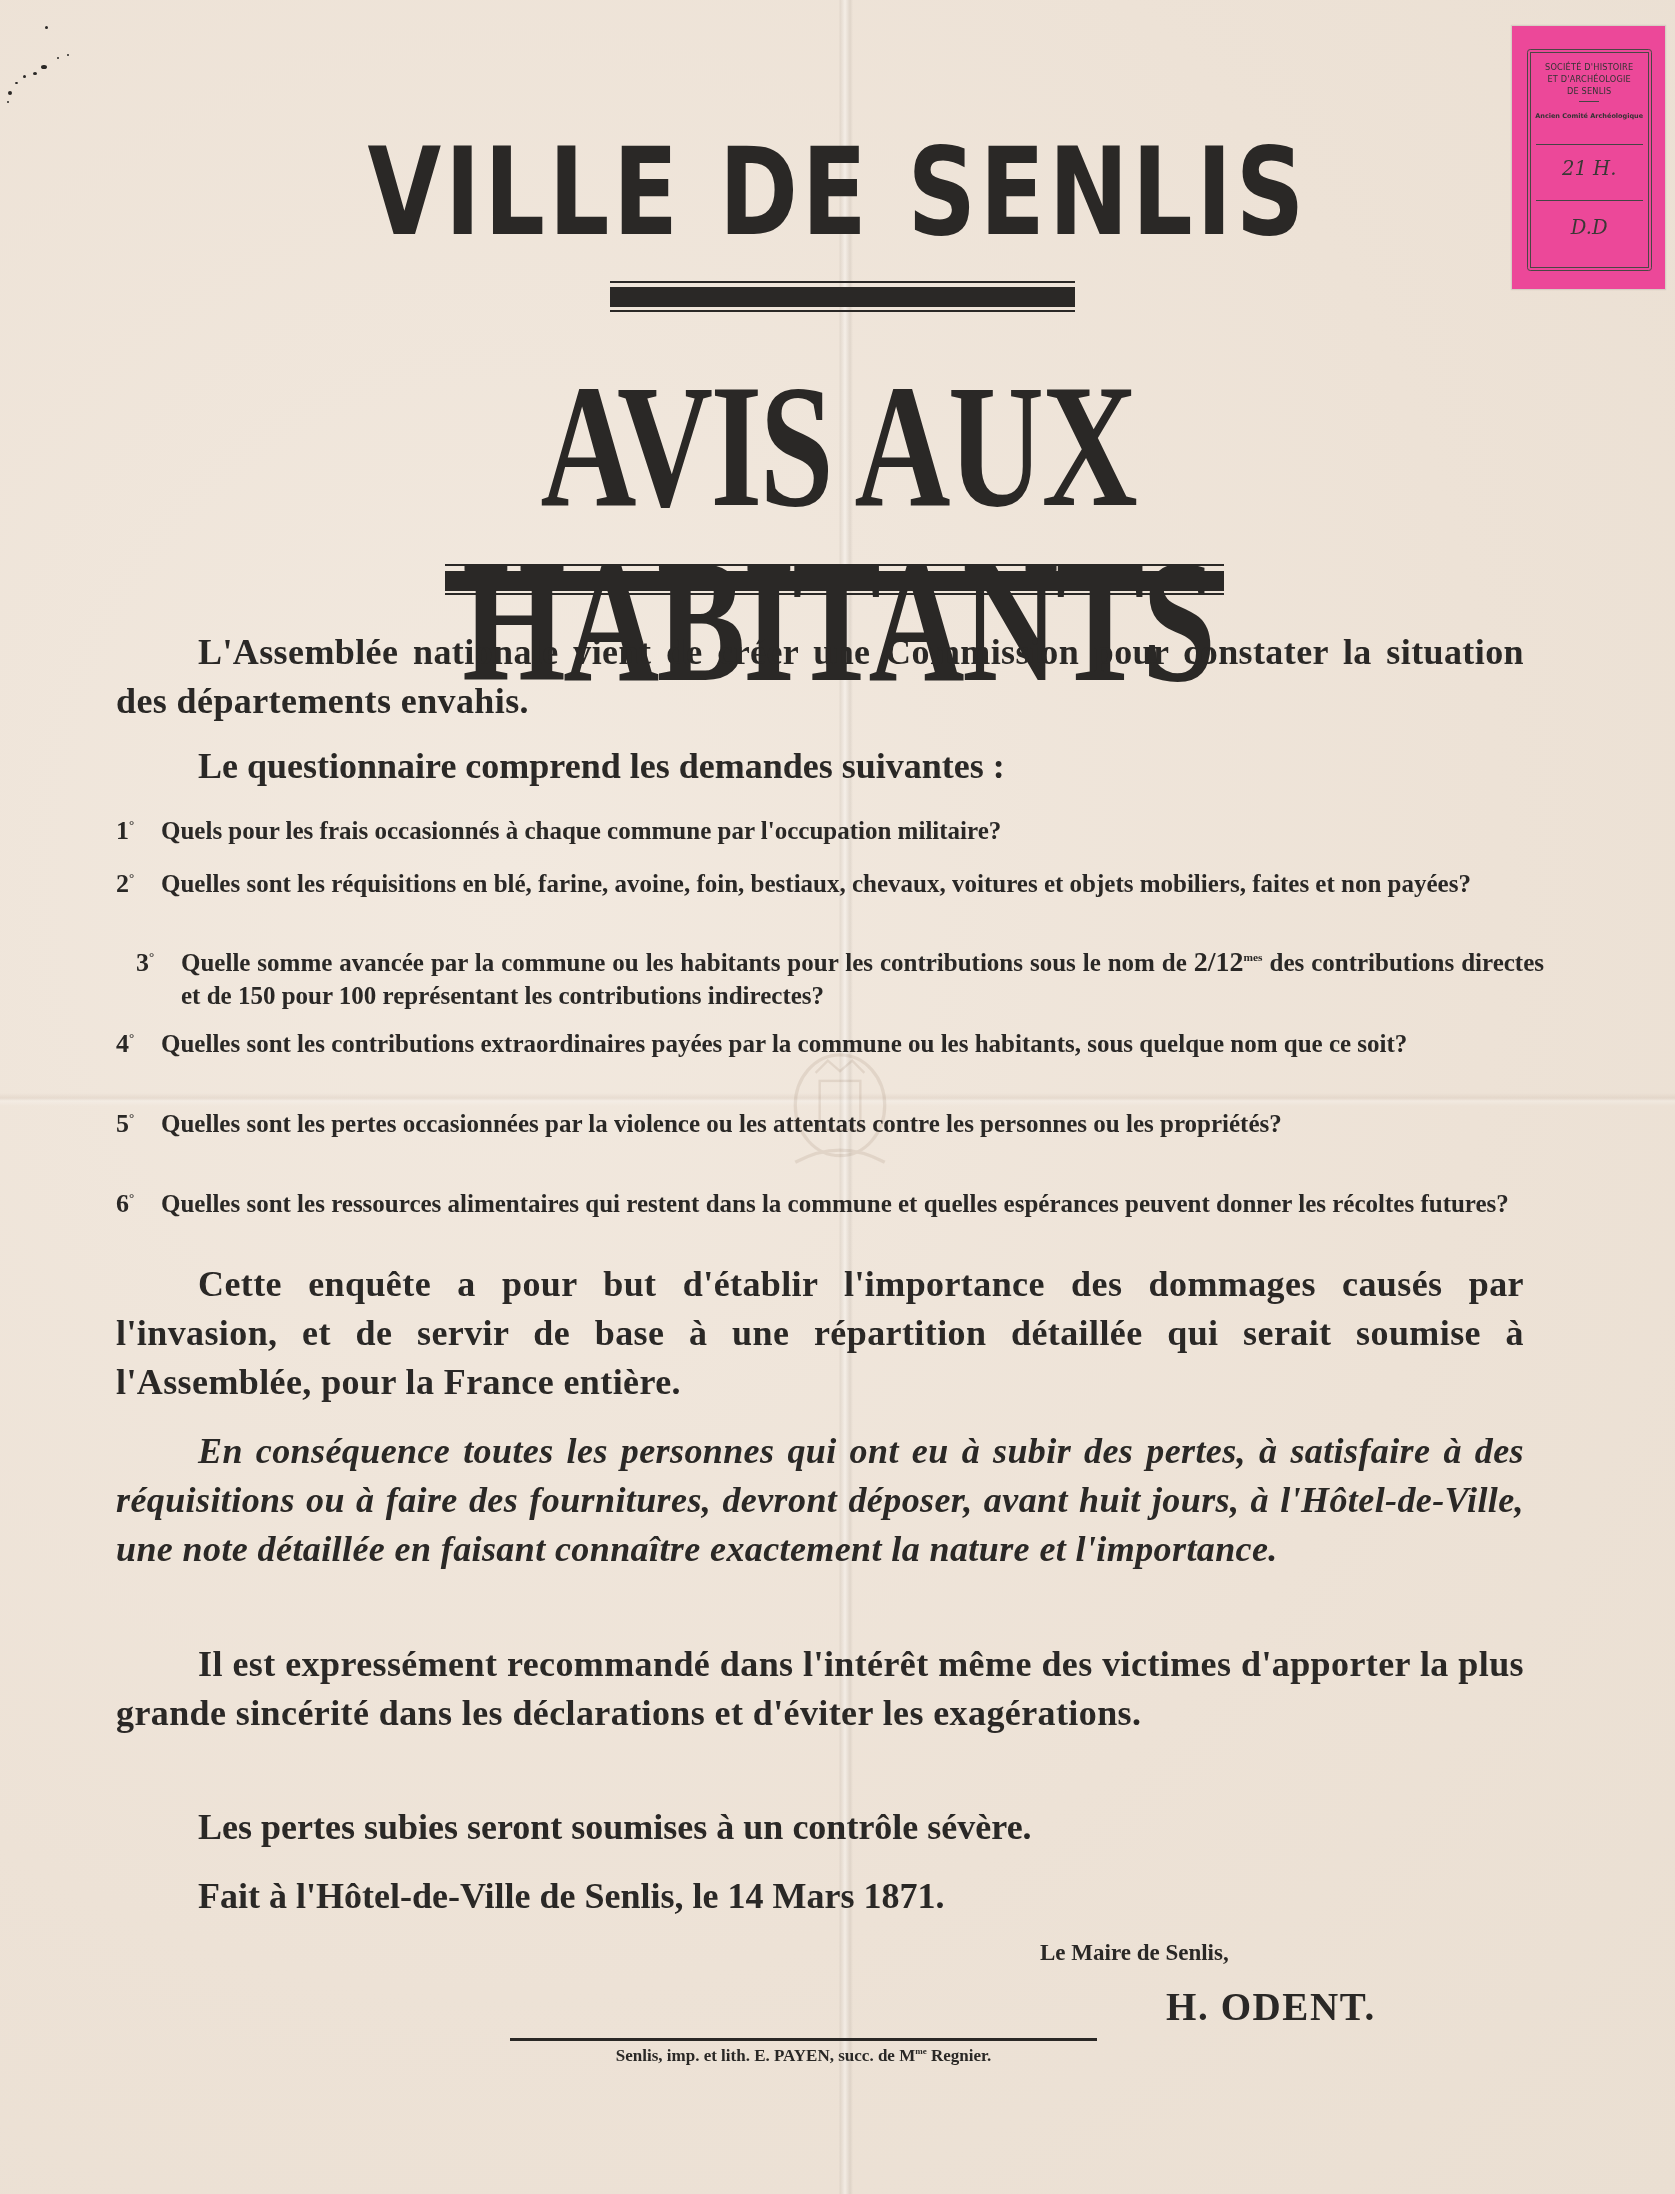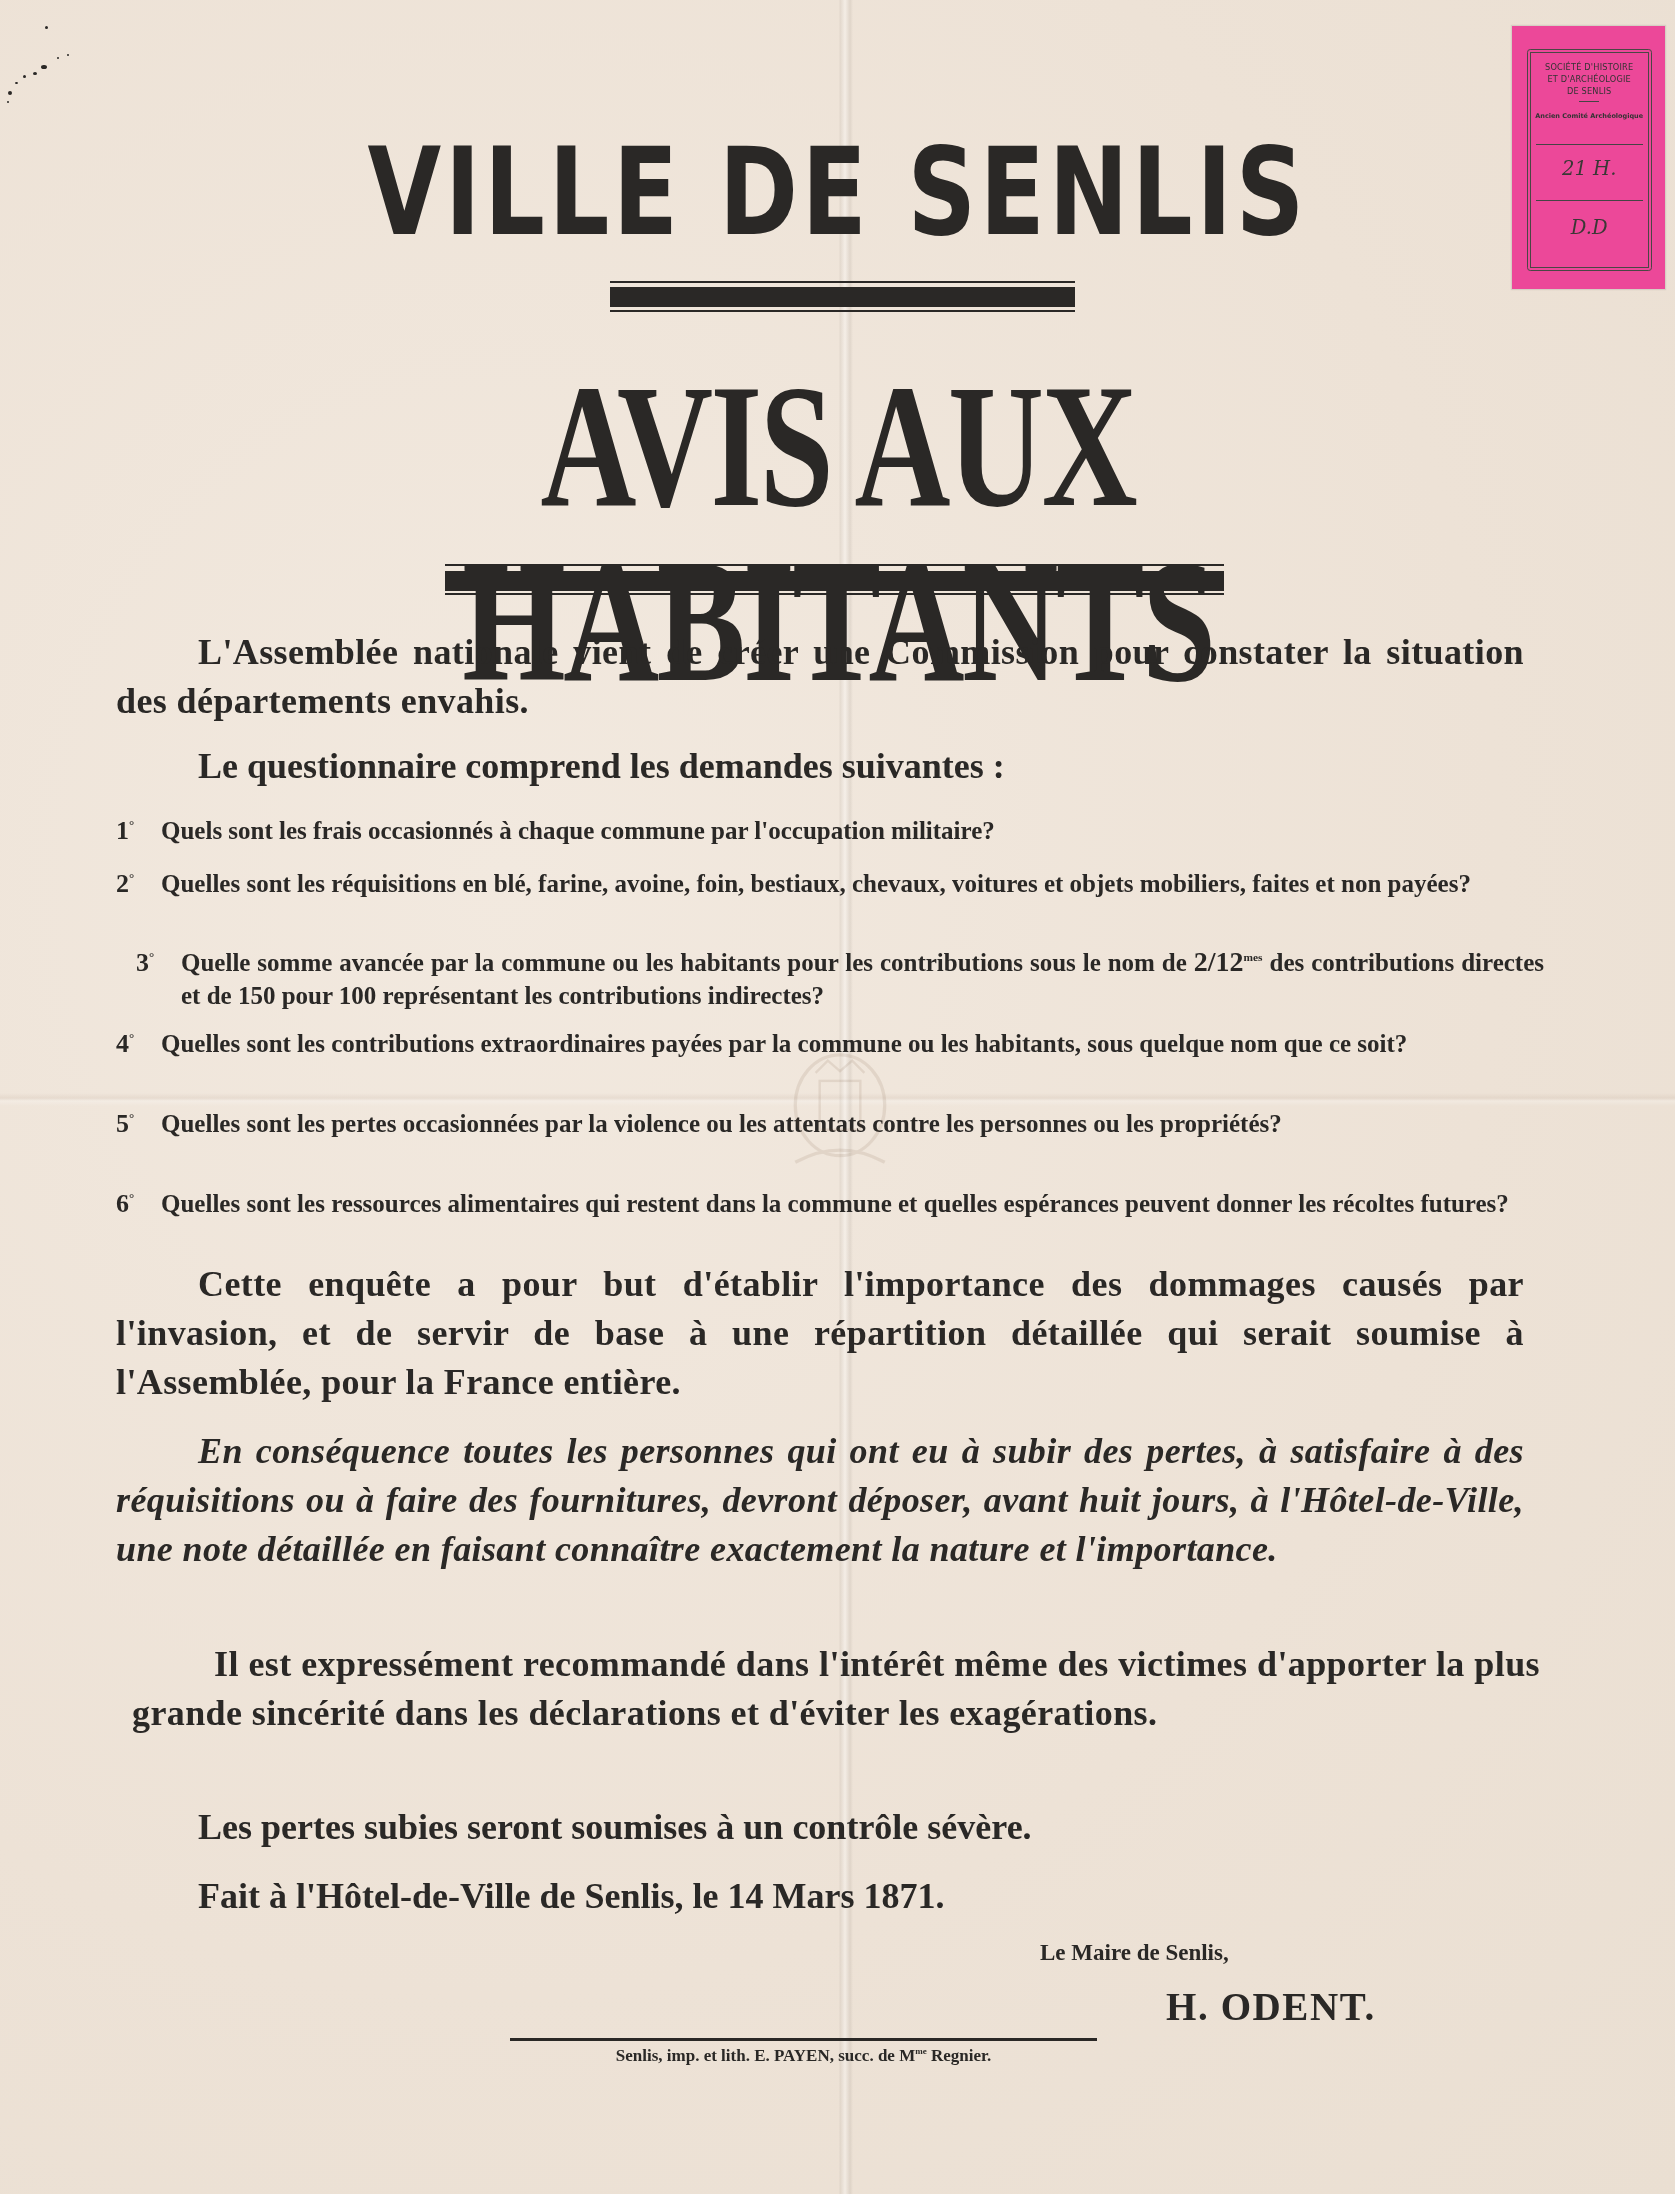--- a/index.html
+++ b/index.html
@@ -140,21 +140,21 @@
 <div>
   <div class="rule-line" style="left:445px;top:564px;width:779px;"></div>
   <div class="rule-block" style="left:445px;top:571px;width:779px;"></div>
   <div class="rule-line" style="left:445px;top:593px;width:779px;"></div>
 </div>
 
 <div class="para last-left ink" style="top:628px;">L'Assemblée nationale vient de créer une Commission pour constater la situation des départements envahis.</div>
 <div class="center-line ink" style="top:742px;">Le questionnaire comprend les demandes suivantes :</div>
 
 <div class="q ink" style="top:808px;">
-  <span class="num"><span>1</span><sup>°</sup></span><span>Quels sont les frais occasionnés à chaque commune par l'occupation militaire?</span>
+  <span class="num"><span>1</span><sup>°</sup></span><span>Quels pour les frais occasionnés à chaque commune par l'occupation militaire?</span>
 </div>
 <div class="q ink" style="top:861px;">
   <span class="num"><span>2</span><sup>°</sup></span><span>Quelles sont les réquisitions en blé, farine, avoine, foin, bestiaux, chevaux, voitures et objets mobiliers, faites et non payées?</span>
 </div>
 <div class="q ink" style="top:940px;margin-left:20px;">
   <span class="num"><span>3</span><sup>°</sup></span><span>Quelle somme avancée par la commune ou les habitants pour les contributions sous le nom de </span><span style="font-size:28px;">2/12</span><sup style="font-size:11.4px;">mes</sup><span> des contributions directes et de 150 pour 100 représentant les contributions indirectes?</span>
 </div>
 <div class="q ink" style="top:1021px;">
   <span class="num"><span>4</span><sup>°</sup></span><span>Quelles sont les contributions extraordinaires payées par la commune ou les habitants, sous quelque nom que ce soit?</span>
 </div>
@@ -167,21 +167,21 @@
 
 <svg class="abs crest" viewBox="0 0 150 170">
   <ellipse cx="75" cy="70" rx="55" ry="62" fill="none" stroke="#7a5a40" stroke-width="4"></ellipse>
   <rect x="50" y="40" width="50" height="60" fill="none" stroke="#7a5a40" stroke-width="3"></rect>
   <path d="M45 30 L60 15 L75 28 L90 15 L105 30" fill="none" stroke="#7a5a40" stroke-width="3"></path>
   <path d="M20 140 Q75 110 130 140" fill="none" stroke="#7a5a40" stroke-width="4"></path>
 </svg>
 
 <div class="para last-left ink" style="top:1260px;">Cette enquête a pour but d'établir l'importance des dommages causés par l'invasion, et de servir de base à une répartition détaillée qui serait soumise à l'Assemblée, pour la France entière.</div>
 <div class="para italic last-left ink" style="top:1427px;">En conséquence toutes les personnes qui ont eu à subir des pertes, à satisfaire à des réquisitions ou à faire des fournitures, devront déposer, avant huit jours, à l'Hôtel-de-Ville, une note détaillée en faisant connaître exactement la nature et l'importance.</div>
-<div class="para last-left ink" style="top:1640px;margin-left:16px;">Il est expressément recommandé dans l'intérêt même des victimes d'apporter la plus grande sincérité dans les déclarations et d'éviter les exagérations.</div>
+<div class="para last-left ink" style="top:1640px;">Il est expressément recommandé dans l'intérêt même des victimes d'apporter la plus grande sincérité dans les déclarations et d'éviter les exagérations.</div>
 <div class="center-line ink" style="top:1803px;">Les pertes subies seront soumises à un contrôle sévère.</div>
 <div class="center-line ink" style="top:1872px;">Fait à l'Hôtel-de-Ville de Senlis, le 14 Mars 1871.</div>
 
 <div class="abs sig-role ink">Le Maire de Senlis,</div>
 <div class="abs sig-name ink">H. ODENT.</div>
 
 <div class="abs printer-rule"></div>
 <div class="abs printer ink">
   <span>Senlis, imp. et lith. E. PAYEN, succ. de M</span><sup>me</sup><span> Regnier.</span>
 </div>

